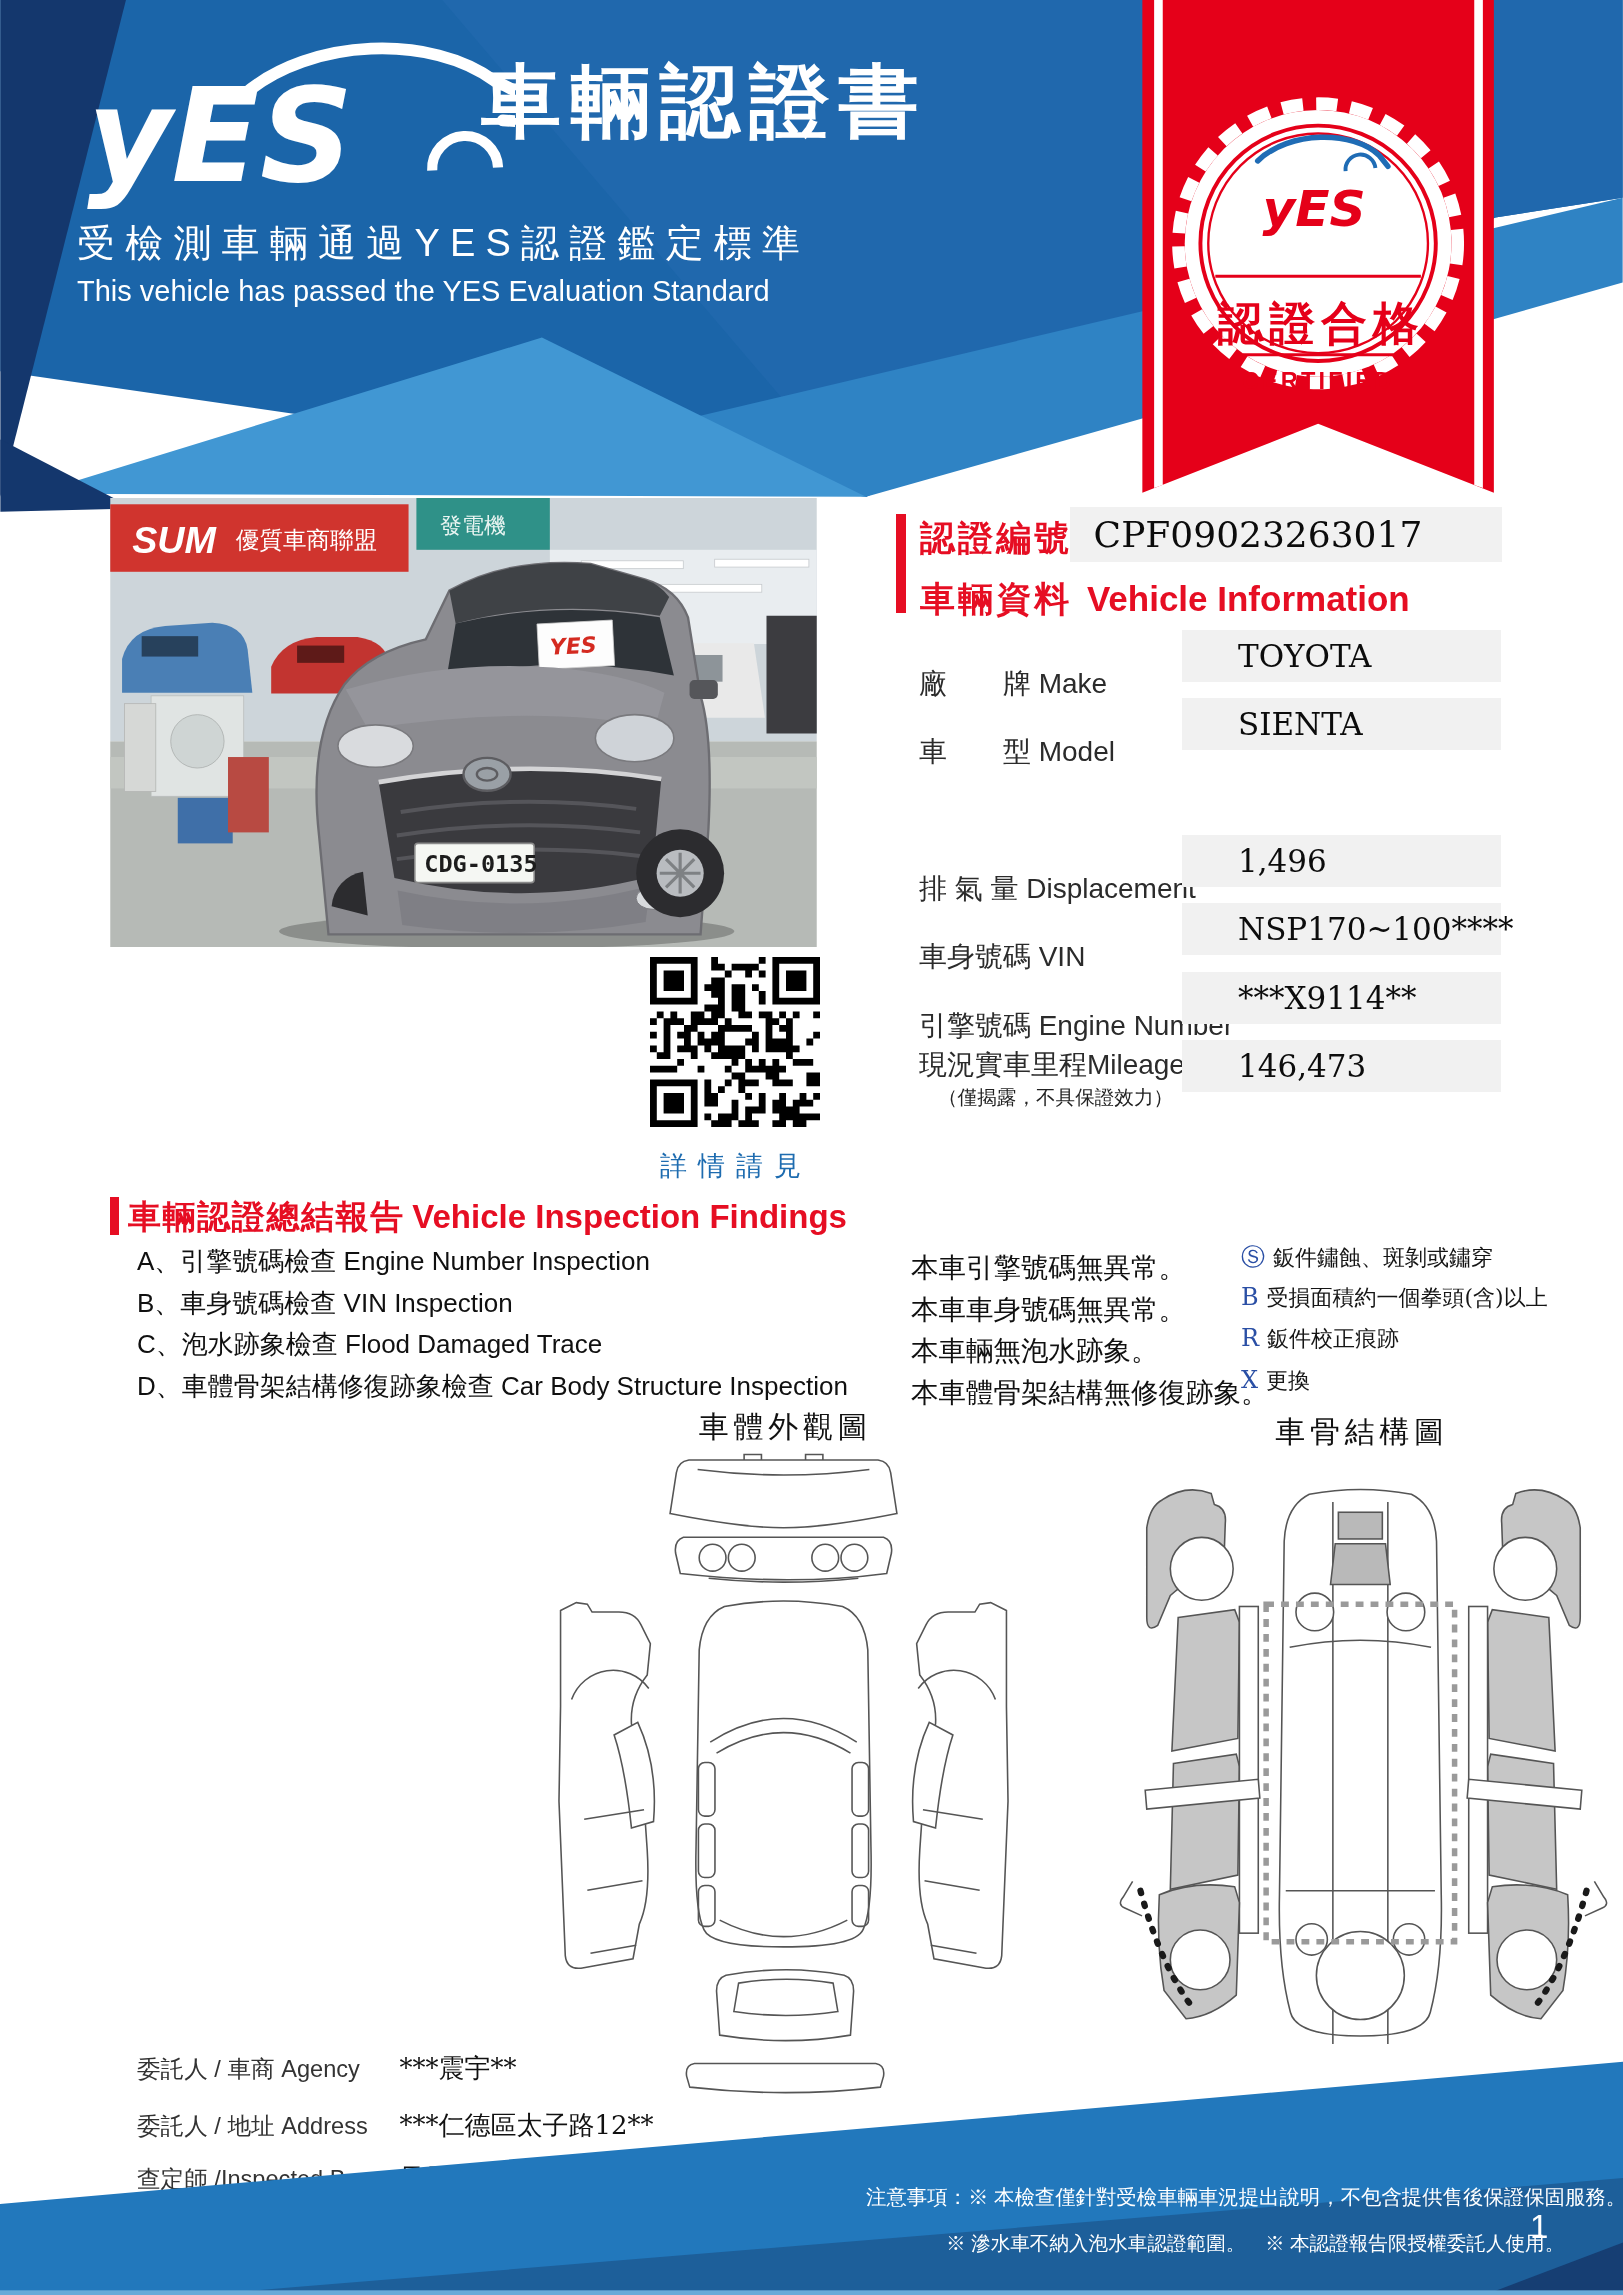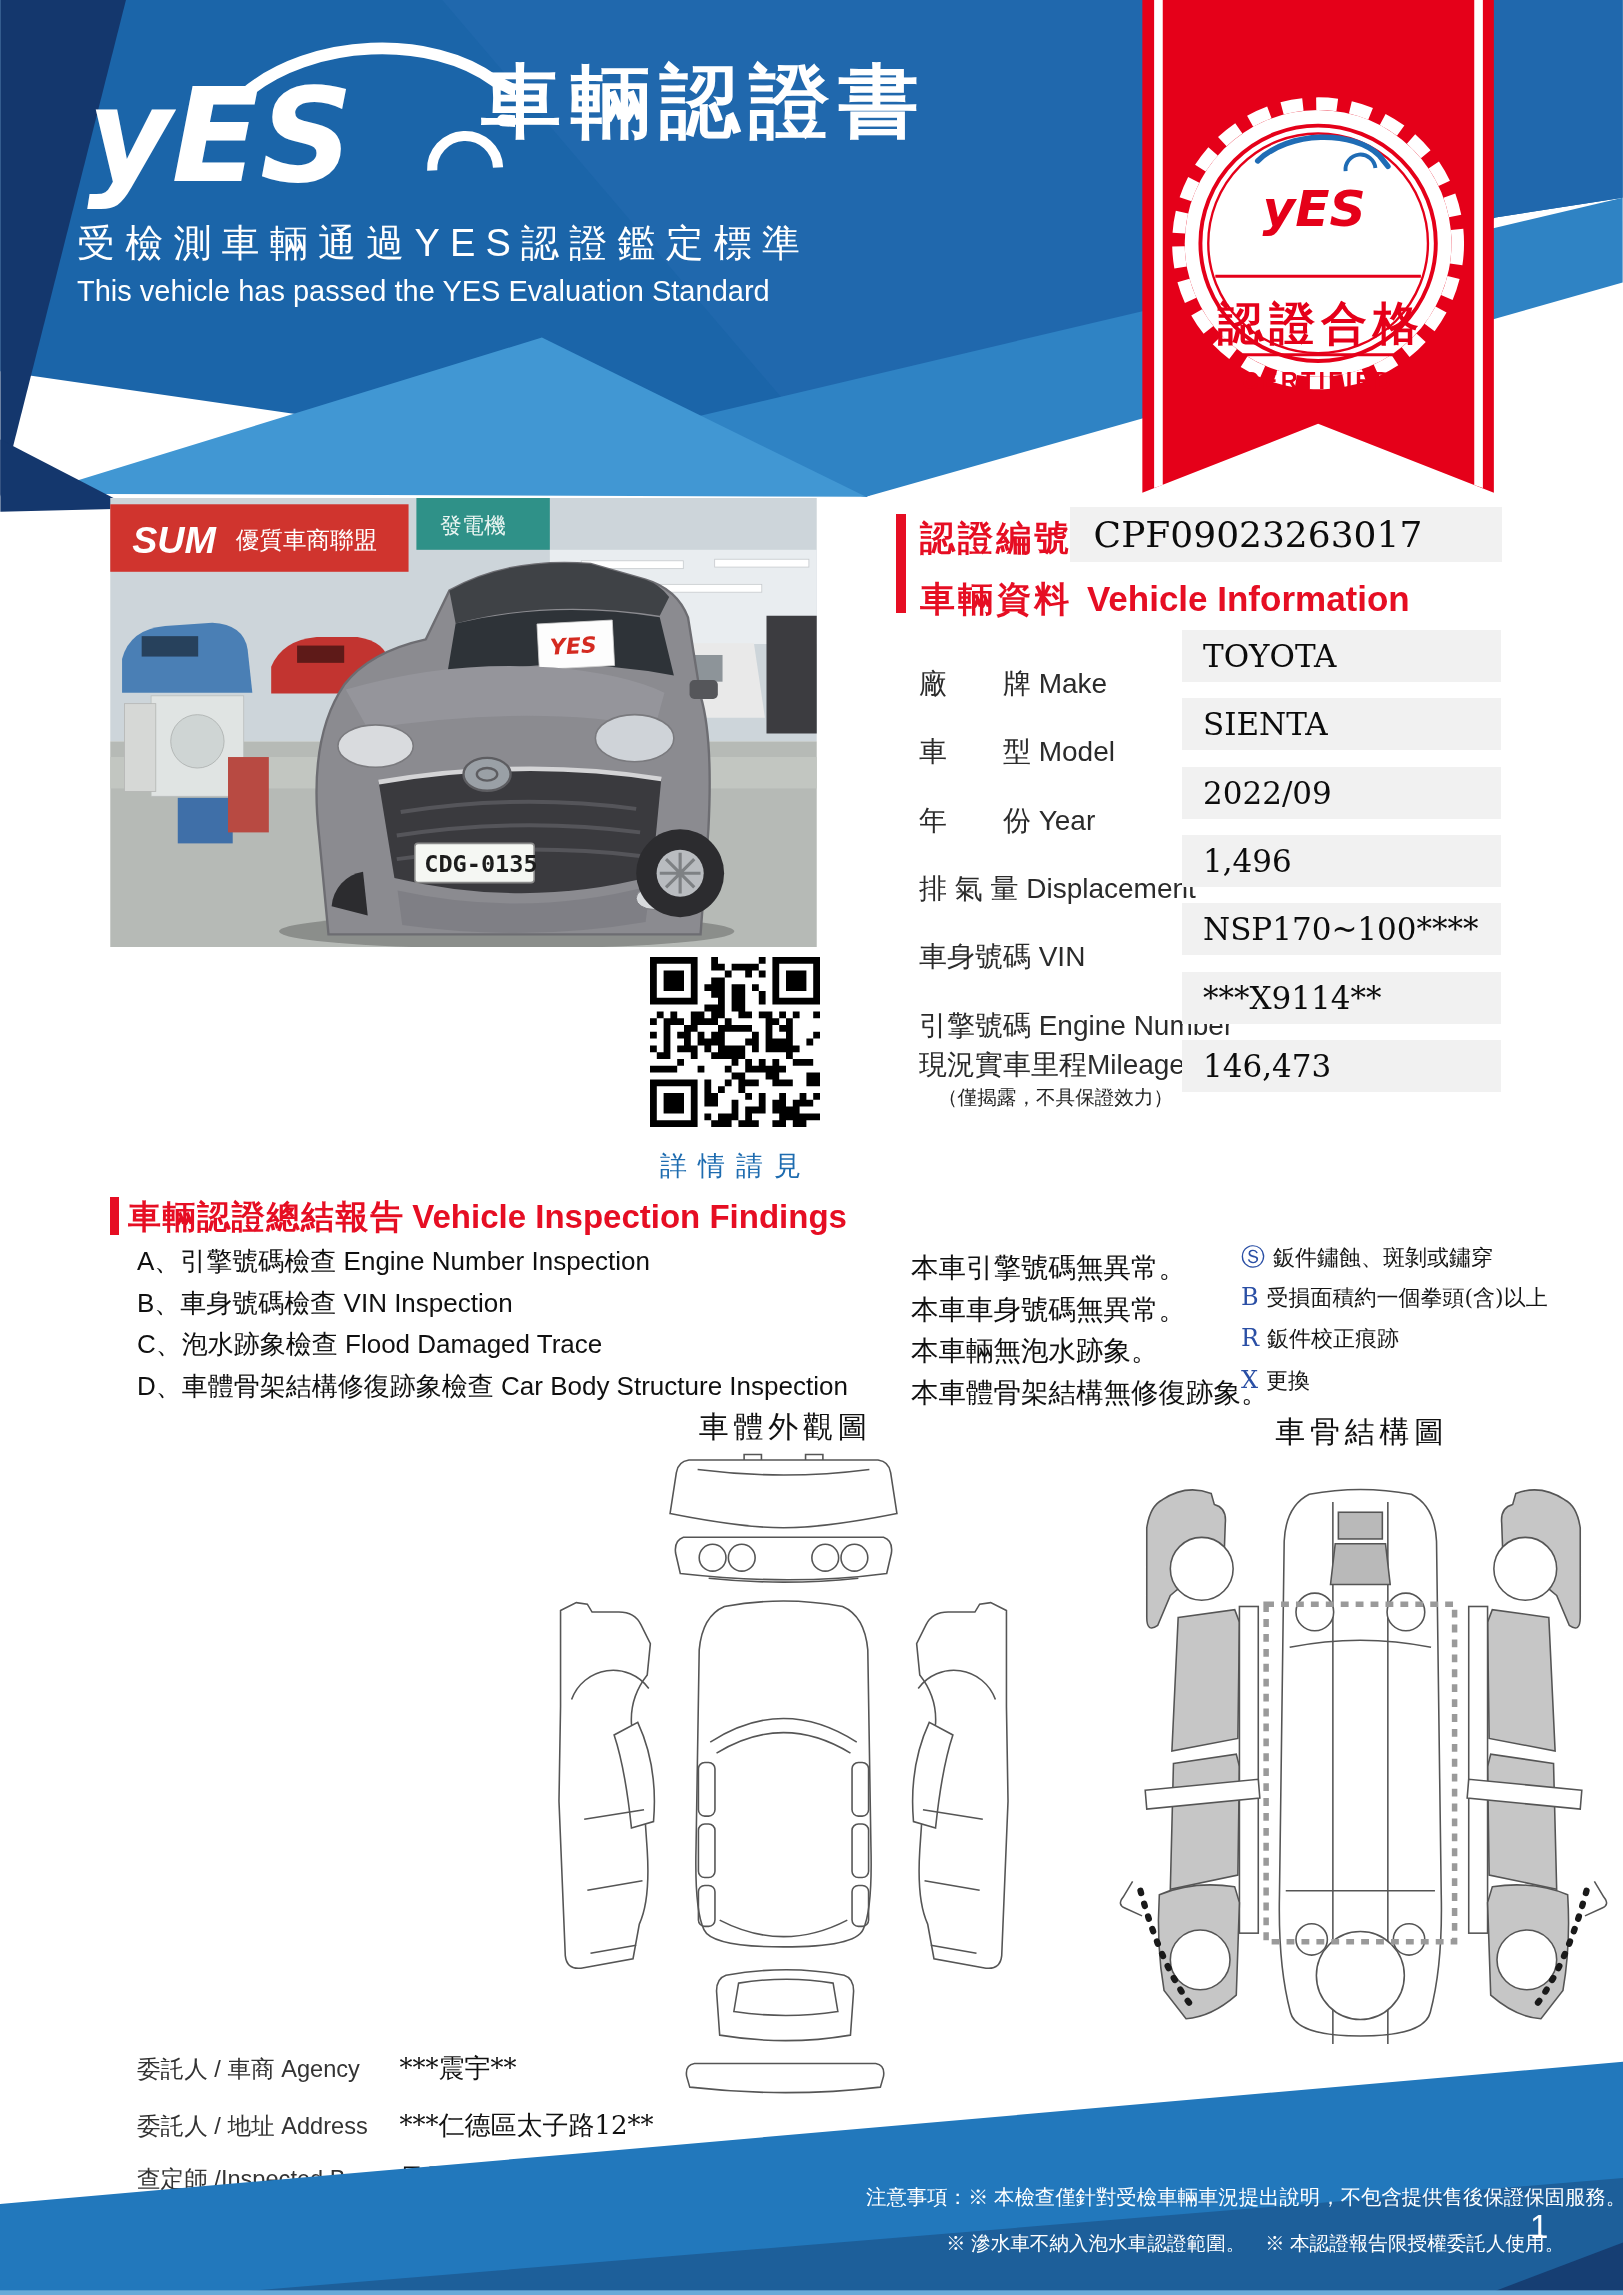--- a/index.html
+++ b/index.html
@@ -13,21 +13,21 @@
   .sub-zh{font-size:38px;color:#fff;letter-spacing:10.2px;}
   .sub-en{font-size:29px;color:#fff;}
   
   .redbar{background:#e60e23;}
   .h-label{font-size:35px;font-weight:bold;letter-spacing:3.1px;}
   .cert-box{background:#f1f1f1;}
   .cert-box span{display:block;font-family:"DejaVu Serif",serif;font-size:36px;line-height:55px;padding-left:23.6px;color:#0c0c0c;}
   .vrow{position:absolute;left:0;width:597px;height:52px;}
   .vrow .lbl{position:absolute;left:7.9px;top:50%;transform:translateY(-50%);font-size:28px;color:#2b2b2b;font-weight:500;white-space:nowrap;margin-top:28px;}
   .vrow .box{position:absolute;left:271px;top:0;width:319px;height:52px;background:#f1f1f1;}
-  .vrow .val{display:block;font-family:"DejaVu Serif",serif;font-size:31px;line-height:52px;padding-left:21px;color:#0c0c0c;white-space:nowrap;}
+  .vrow .val{display:block;font-family:"DejaVu Serif",serif;font-size:31px;line-height:52px;padding-left:56px;color:#0c0c0c;white-space:nowrap;}
   .vrow .lbl-top{position:absolute;left:7.9px;top:6.3px;font-size:28px;color:#2b2b2b;font-weight:500;white-space:nowrap;}
   .vrow .note{position:absolute;left:27px;top:44px;font-size:19.6px;color:#222;white-space:nowrap;}
   
   .sec-title{font-size:33px;font-weight:bold;letter-spacing:1.6px;}
   .find-item{position:absolute;left:0;font-size:26px;color:#101010;white-space:nowrap;}
   .find-res{position:absolute;left:0;font-family:"DejaVu Serif",serif;font-size:27.5px;color:#101010;white-space:nowrap;margin-top:8px;}
   .leg-row{position:absolute;left:0;white-space:nowrap;}
   .leg-sym{font-family:"DejaVu Serif",serif;font-size:24px;color:#2a4fa5;}
   .leg-txt{font-family:"DejaVu Serif",serif;font-size:22px;color:#151515;margin-left:7.9px;}
   .diag-title{font-family:"DejaVu Serif",serif;font-size:30px;letter-spacing:4.7px;color:#111;text-align:center;}
@@ -178,26 +178,20 @@
       <div class="box">
           <span class="val">TOYOTA</span>
         </div>
     </div>
     <div class="vrow" style="top:68px">
       <div class="lbl"><span>車　　型</span> <span>Model</span></div>
       <div class="box">
           <span class="val">SIENTA</span>
         </div>
     </div>
-    <div class="vrow" style="top:137px">
-      <div class="lbl"><span>年　　份</span> <span>Year</span></div>
-      <div class="box">
-          <span class="val">2022/09</span>
-        </div>
-    </div>
     <div class="vrow" style="top:205px">
       <div class="lbl"><span>排 氣 量</span> <span>Displacement</span></div>
       <div class="box">
           <span class="val">1,496</span>
         </div>
     </div>
     <div class="vrow" style="top:273px">
       <div class="lbl"><span>車身號碼</span> <span>VIN</span></div>
       <div class="box">
           <span class="val">NSP170~100****</span>

